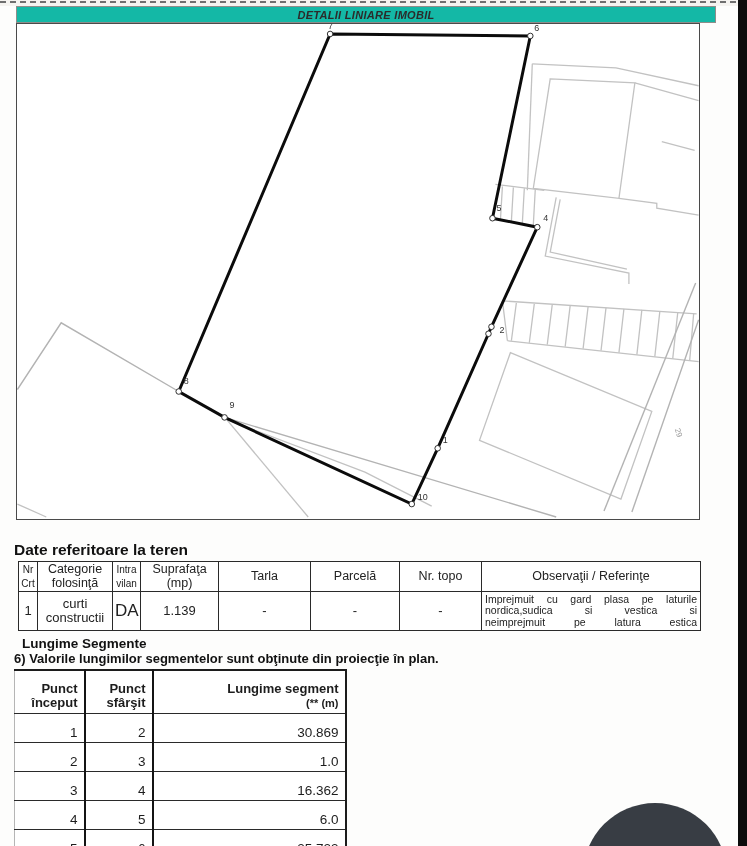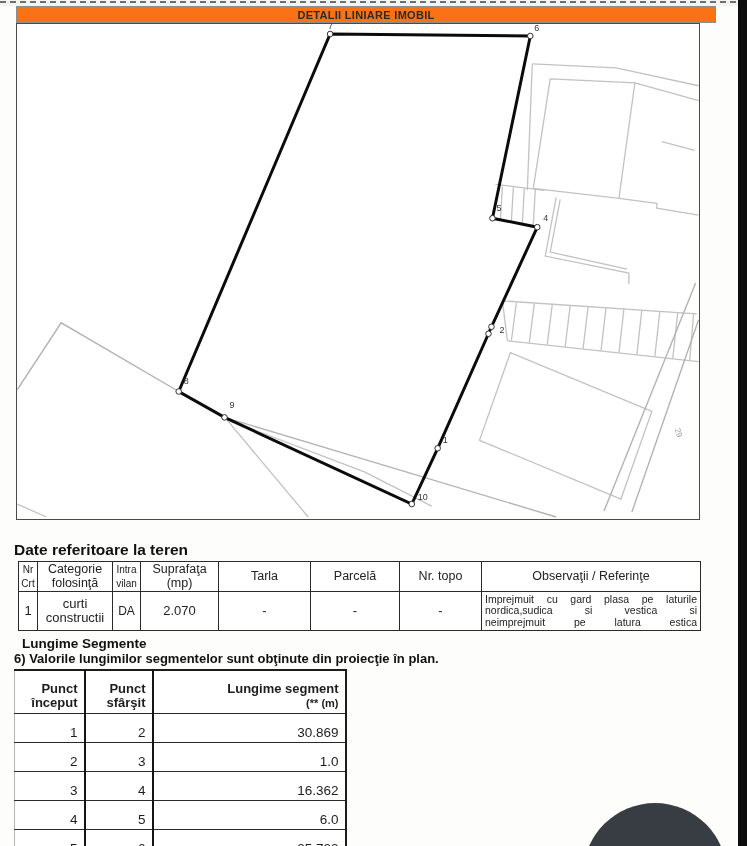--- a/index.html
+++ b/index.html
@@ -4,22 +4,22 @@
 <style>
   html,body{margin:0;padding:0;}
   body{
     width:747px;height:846px;position:relative;overflow:hidden;
     background:#fdfdfc;font-family:"Liberation Sans",sans-serif;color:#1e1e1e;
   }
   .top-strip{position:absolute;left:0;top:0;width:747px;height:6px;background:#f5f3f0;}
   .top-dashed{position:absolute;left:0;top:1px;width:736px;border-top:2px dashed #6f6f6f;}
   .titlebar{
     position:absolute;left:16px;top:6px;width:700px;height:17px;
-    background:#f97316;border:1px solid #8f8d8a;box-sizing:border-box;
-    display:flex;align-items:center;justify-content:center;
+    background:#14b8a6;border:1px solid #8f8d8a;box-sizing:border-box;
+    display:flex;align-items:center;justify-content:center;font-style:italic;
   }
   .titlebar span{font-size:11px;font-weight:700;letter-spacing:.3px;color:#2b2b2b;}
   .map-frame{
     position:absolute;left:16px;top:23px;width:684px;height:497px;
     border:1px solid #4a4a4a;box-sizing:border-box;background:#fff;
   }
   .map-frame svg{display:block;width:100%;height:100%;}
   .gray{stroke:#c2c2c2;stroke-width:1.3;fill:none;}
   .gray2{stroke:#b3b3b3;stroke-width:1.4;fill:none;}
   .bold-poly{fill:none;stroke:#0b0b0b;stroke-width:3;stroke-linejoin:miter;}
@@ -150,22 +150,22 @@
     </td>
     <td>Suprafaţa (mp)</td>
     <td>Tarla</td>
     <td>Parcelă</td>
     <td>Nr. topo</td>
     <td>Observaţii / Referinţe</td>
   </tr>
   <tr class="data">
     <td>1</td>
     <td>curti constructii</td>
-    <td style="font-size:12px">DA</td>
-    <td>2.070</td>
+    <td style="font-size:17px">DA</td>
+    <td>1.139</td>
     <td>-</td>
     <td>-</td>
     <td>-</td>
     <td class="obs">
       <div class="obs-line">Imprejmuit cu gard plasa pe laturile</div>
       <div class="obs-line">nordica,sudica si vestica si</div>
       <div class="obs-line">neimprejmuit pe latura estica</div>
     </td>
   </tr>
 </tbody>

